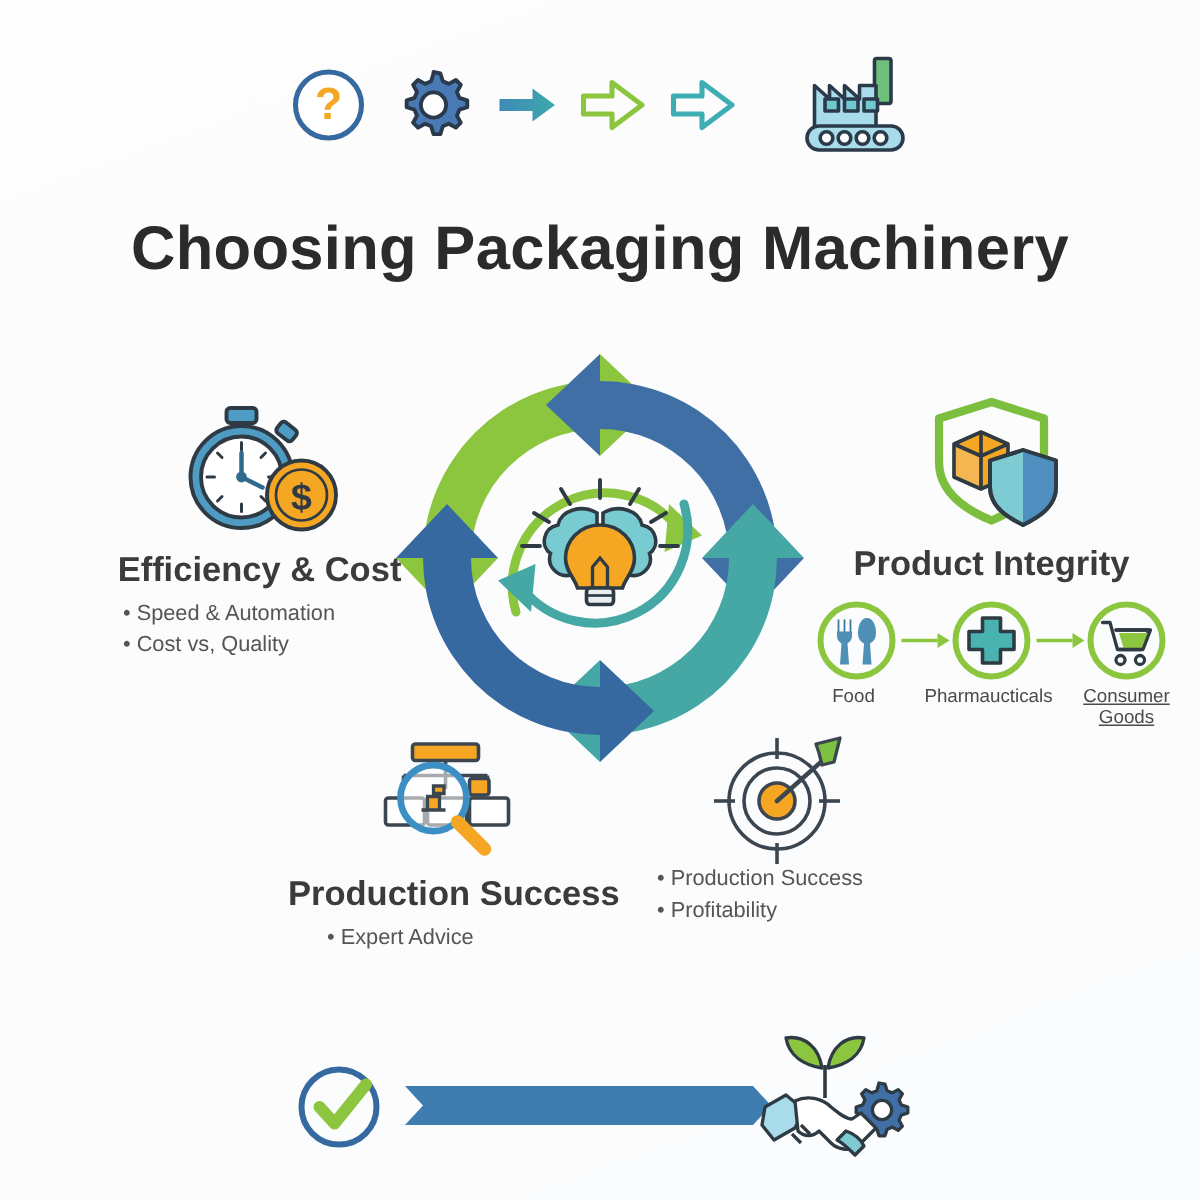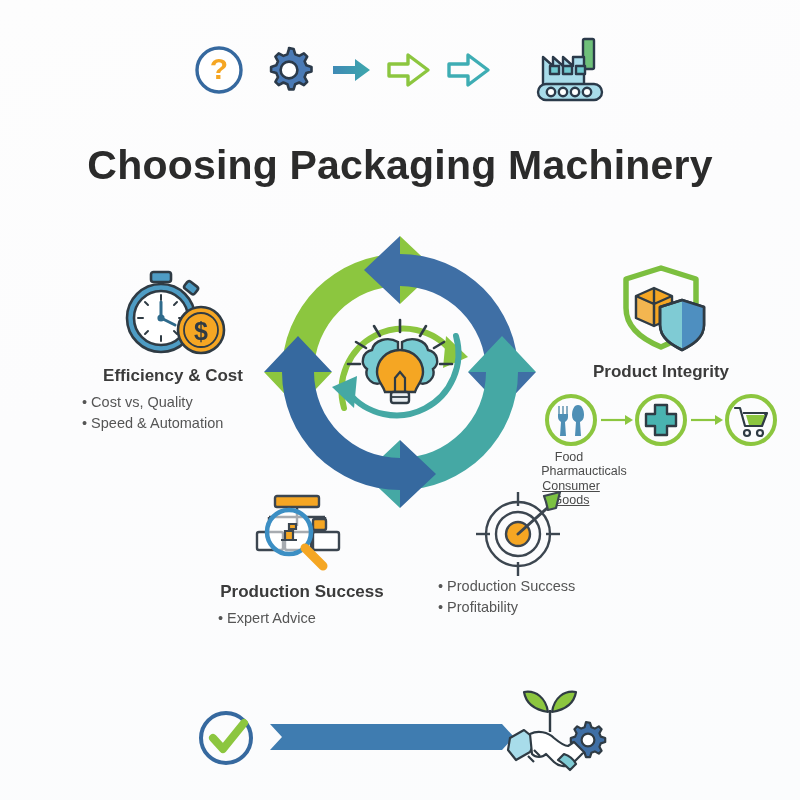--- a/index.html
+++ b/index.html
@@ -34,21 +34,21 @@
   
   .cycle{
     position:absolute;left:246px;top:218px;width:308px;height:308px;
   }
 
   
   .block{position:absolute;}
   .block .icon{display:flex;justify-content:center;align-items:center;}
   .block h3{
     margin:6px 0 6px 0;
-    font-size:17px;font-weight:bold;color:#3b3b3b;
+    font-size:23px;font-weight:bold;color:#3b3b3b;
     text-align:center;white-space:nowrap;
   }
   .bullets{margin:0;padding:0;list-style:none;}
   .bullets li{
     font-size:14.5px;color:#555;line-height:1.45;white-space:nowrap;
   }
   .bullets li::before{content:"• ";}
 
   
   .blk-efficiency{left:48px;top:268px;width:250px;}
@@ -59,21 +59,21 @@
   .blk-integrity{left:536px;top:262px;width:250px;}
   .blk-integrity h3{margin-top:8px;}
 
   
   .chain{
     display:flex;align-items:center;justify-content:center;
     margin-top:10px;gap:0px;
   }
   .chain-labels{
     display:flex;justify-content:space-between;margin-top:2px;
-    font-size:12.5px;color:#4a4a4a;flex-direction:column;
+    font-size:12.5px;color:#4a4a4a;
   }
   .chain-labels span{text-align:center;line-height:1.15;}
   .cl-food{width:66px;}
   .cl-pharma{width:96px;}
   .cl-consumer{width:70px;text-decoration:underline;}
 
   
   .blk-production{left:192px;top:492px;width:220px;}
 
   
@@ -277,22 +277,22 @@
         <circle cx="48" cy="50" r="3.6" fill="#2f6b8c"></circle>
         <g>
           <circle cx="88" cy="62" r="23" fill="#f5a623" stroke="#2f3b44" stroke-width="2.6"></circle>
           <circle cx="88" cy="62" r="17" fill="#f5a623" stroke="#2f3b44" stroke-width="1.8"></circle>
           <text x="88" y="72" text-anchor="middle" font-family="Liberation Sans, sans-serif" font-size="25" font-weight="bold" fill="#2f3b44">$</text>
         </g>
       </svg>
     </div>
     <h3>Efficiency &amp; Cost</h3>
     <ul class="bullets">
+      <li>Speed &amp; Automation</li>
       <li>Cost vs, Quality</li>
-      <li>Speed &amp; Automation</li>
     </ul>
   </div>
 
   <div class="block blk-integrity">
     <div class="icon">
       <svg width="110" height="92" viewBox="0 0 110 92">
         <path fill="none" stroke="#7cbf3f" stroke-width="5.5" stroke-linejoin="round" d="M55 6 L90 17 V46 c0 20 -18 32 -35 39 C38 78 20 66 20 46 V17 Z"></path>
         <g stroke="#2f3b44" stroke-width="2.4" stroke-linejoin="round">
           <path fill="#f5a623" d="M30 34 l18 -8 l18 8 l0 22 l-18 8 l-18 -8 z"></path>
           <path fill="#efefef" d="M30 34 l18 8 l0 22 l-18 -8 z" opacity=".22"></path>

